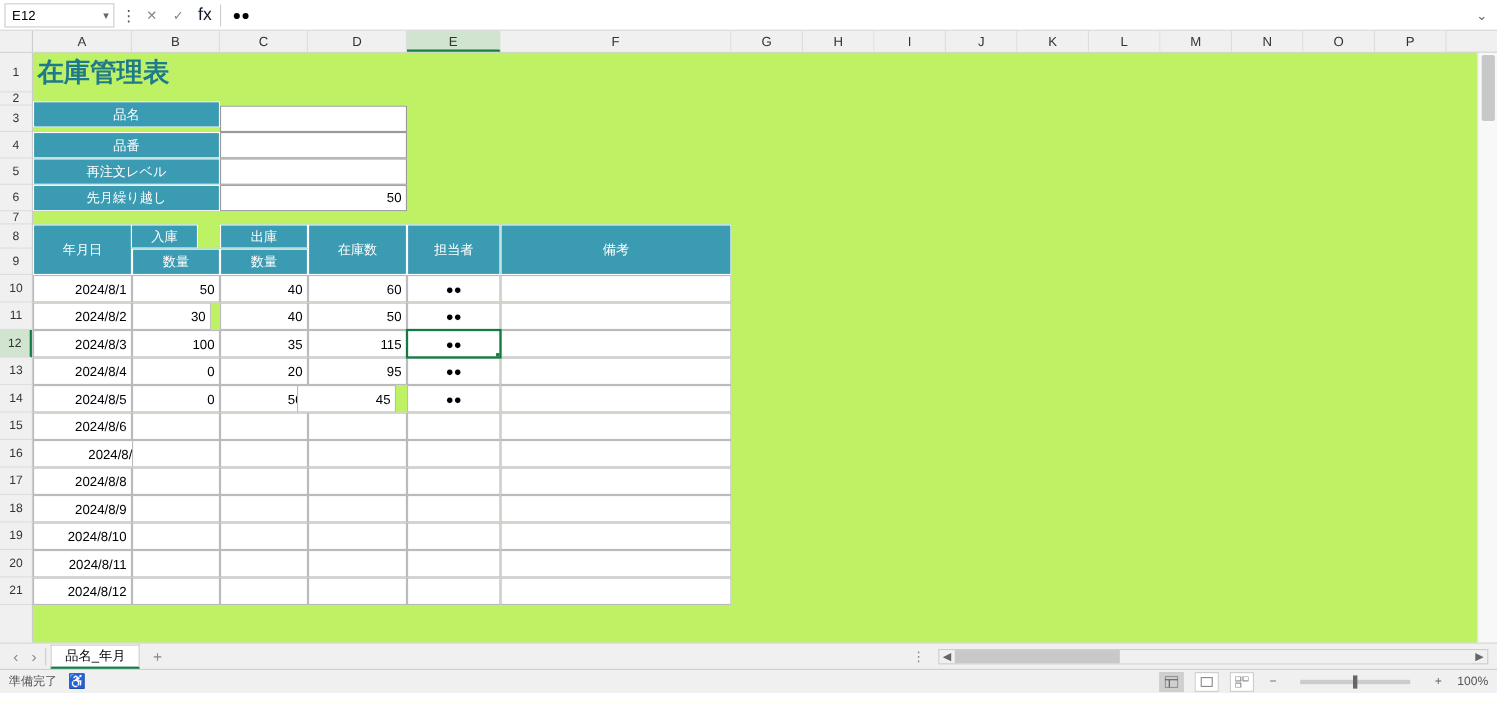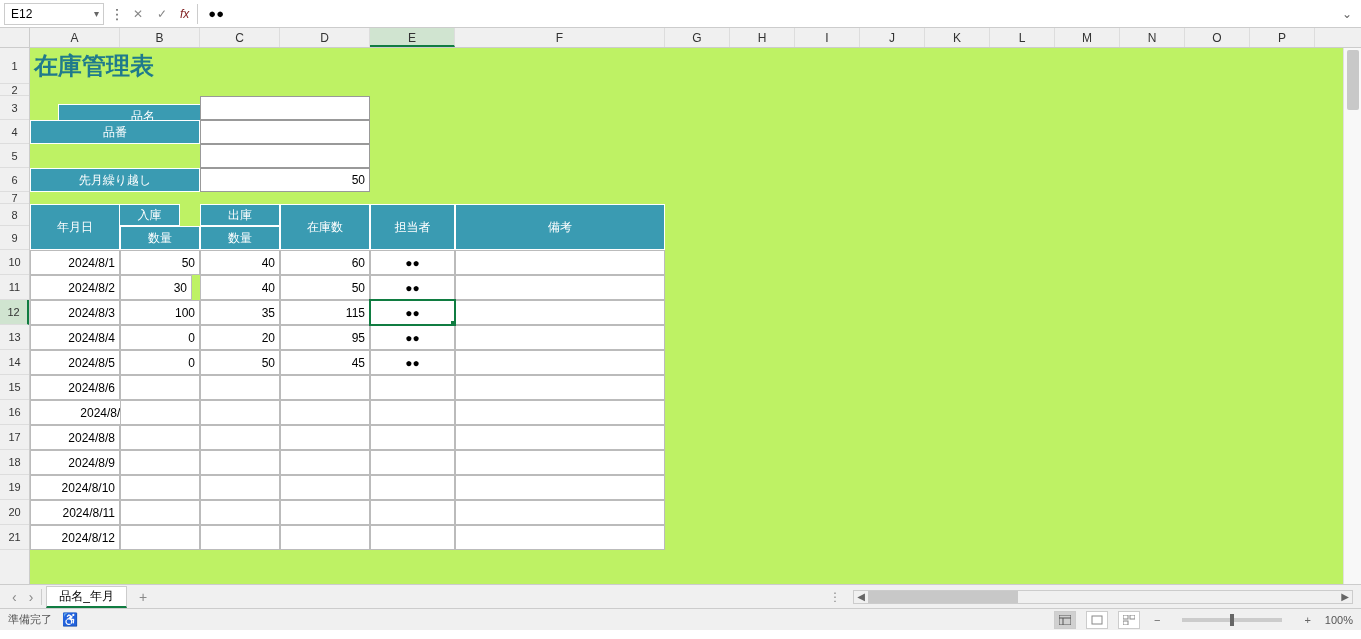--- a/index.html
+++ b/index.html
@@ -5,21 +5,21 @@
 * { box-sizing: border-box; margin: 0; padding: 0; }
 body { font-family: "Yu Gothic", "Meiryo", sans-serif; font-size: 12px; background: #fff; overflow: hidden; width: 1361px; height: 639px; position: relative; }
 
 
 .formula-bar { display: flex; align-items: center; height: 28px; border-bottom: 1px solid #ccc; background: #fff; padding: 2px 4px; gap: 4px; }
 .name-box { width: 100px; height: 22px; border: 1px solid #ccc; display: flex; align-items: center; padding: 0 6px; font-size: 12px; position: relative; background: #fff; }
 .name-box-chevron { position: absolute; right: 4px; color: #666; font-size: 10px; }
 .fb-divider { width: 1px; height: 20px; background: #ccc; }
 .fb-dots { color: #555; padding: 0 2px; font-size: 14px; letter-spacing: -2px; }
 .fb-btn { width: 20px; height: 20px; display: flex; align-items: center; justify-content: center; color: #888; cursor: pointer; }
-.fx-label { font-style: italic; font-size: 12px; color: #7f1d1d; padding: 0 4px; }
+.fx-label { font-size: 16px; color: #0f172a; padding: 0 4px; }
 .formula-input { flex: 1; height: 22px; border: none; outline: none; padding: 0 6px; font-size: 13px; font-family: inherit; }
 .fb-expand { width: 20px; color: #666; text-align: center; cursor: pointer; }
 
 
 .col-headers { display: flex; height: 20px; background: #f0f0f0; border-bottom: 1px solid #ccc; position: relative; }
 .corner { width: 30px; border-right: 1px solid #ccc; background: #f0f0f0; }
 .col-h { border-right: 1px solid #ddd; text-align: center; line-height: 20px; color: #333; font-size: 12px; background: #f0f0f0; }
 .col-h.selected { background: #d0e4d0; border-bottom: 2px solid #107c41; }
 
 
@@ -122,24 +122,25 @@
       <div class="row-h" style="height: 25px;">15</div>
       <div class="row-h" style="height: 25px;">16</div>
       <div class="row-h" style="height: 25px;">17</div>
       <div class="row-h" style="height: 25px;">18</div>
       <div class="row-h" style="height: 25px;">19</div>
       <div class="row-h" style="height: 25px;">20</div>
       <div class="row-h" style="height: 25px;">21</div>
     </div>
   <div class="cells" id="cells">
       <div class="cell title-cell" style="left: 0px; top: 0px; width: 250px; height: 36px;">在庫管理表</div>
-      <div class="cell teal-header" style="left: 0px; top: 56px; width: 170px; height: 24px; margin-left: 28px;">品名</div>
+      <div class="cell teal-header" style="left: 0px; top: 44px; width: 170px; height: 24px;">品名</div>
       <div class="cell info-value" style="left: 170px; top: 48px; width: 170px; height: 24px; justify-content: flex-end;"></div>
       <div class="cell teal-header" style="left: 0px; top: 72px; width: 170px; height: 24px;">品番</div>
       <div class="cell info-value" style="left: 170px; top: 72px; width: 170px; height: 24px; justify-content: flex-end;"></div>
+      <div class="cell teal-header" style="left: 0px; top: 96px; width: 170px; height: 24px;">再注文レベル</div>
       <div class="cell info-value" style="left: 170px; top: 96px; width: 170px; height: 24px; justify-content: flex-end;"></div>
       <div class="cell teal-header" style="left: 0px; top: 120px; width: 170px; height: 24px;">先月繰り越し</div>
       <div class="cell info-value" style="left: 170px; top: 120px; width: 170px; height: 24px; justify-content: flex-end;">50</div>
       <div class="cell teal-header" style="left: 0px; top: 156px; width: 90px; height: 46px;">年月日</div>
       <div class="cell teal-header" style="left: 89px; top: 156px; width: 61px; height: 22px;">入庫</div>
       <div class="cell teal-header" style="left: 170px; top: 156px; width: 80px; height: 22px;">出庫</div>
       <div class="cell teal-header" style="left: 90px; top: 178px; width: 80px; height: 24px;">数量</div>
       <div class="cell teal-header" style="left: 170px; top: 178px; width: 80px; height: 24px;">数量</div>
       <div class="cell teal-header" style="left: 250px; top: 156px; width: 90px; height: 46px;">在庫数</div>
       <div class="cell teal-header" style="left: 340px; top: 156px; width: 85px; height: 46px;">担当者</div>
@@ -164,21 +165,21 @@
       <div class="cell data-cell" style="left: 425px; top: 252px; width: 210px; height: 25px;"></div>
       <div class="cell data-cell right" style="left: 0px; top: 277px; width: 90px; height: 25px;">2024/8/4</div>
       <div class="cell data-cell right" style="left: 90px; top: 277px; width: 80px; height: 25px;">0</div>
       <div class="cell data-cell right" style="left: 170px; top: 277px; width: 80px; height: 25px;">20</div>
       <div class="cell data-cell right" style="left: 250px; top: 277px; width: 90px; height: 25px;">95</div>
       <div class="cell data-cell center" style="left: 340px; top: 277px; width: 85px; height: 25px;">●●</div>
       <div class="cell data-cell" style="left: 425px; top: 277px; width: 210px; height: 25px;"></div>
       <div class="cell data-cell right" style="left: 0px; top: 302px; width: 90px; height: 25px;">2024/8/5</div>
       <div class="cell data-cell right" style="left: 90px; top: 302px; width: 80px; height: 25px;">0</div>
       <div class="cell data-cell right" style="left: 170px; top: 302px; width: 80px; height: 25px;">50</div>
-      <div class="cell data-cell right" style="left: 250px; top: 302px; width: 90px; height: 25px; padding-left: 20px;">45</div>
+      <div class="cell data-cell right" style="left: 240px; top: 302px; width: 90px; height: 25px; padding-left: 20px;">45</div>
       <div class="cell data-cell center" style="left: 340px; top: 302px; width: 85px; height: 25px;">●●</div>
       <div class="cell data-cell" style="left: 425px; top: 302px; width: 210px; height: 25px;"></div>
       <div class="cell data-cell right" style="left: 0px; top: 327px; width: 90px; height: 25px;">2024/8/6</div>
       <div class="cell data-cell right" style="left: 90px; top: 327px; width: 80px; height: 25px;"></div>
       <div class="cell data-cell right" style="left: 170px; top: 327px; width: 80px; height: 25px;"></div>
       <div class="cell data-cell right" style="left: 250px; top: 327px; width: 90px; height: 25px;"></div>
       <div class="cell data-cell center" style="left: 340px; top: 327px; width: 85px; height: 25px;"></div>
       <div class="cell data-cell" style="left: 425px; top: 327px; width: 210px; height: 25px;"></div>
       <div class="cell data-cell right" style="left: 0px; top: 352px; width: 102px; height: 25px;">2024/8/7</div>
       <div class="cell data-cell right" style="left: 90px; top: 352px; width: 80px; height: 25px;"></div>

